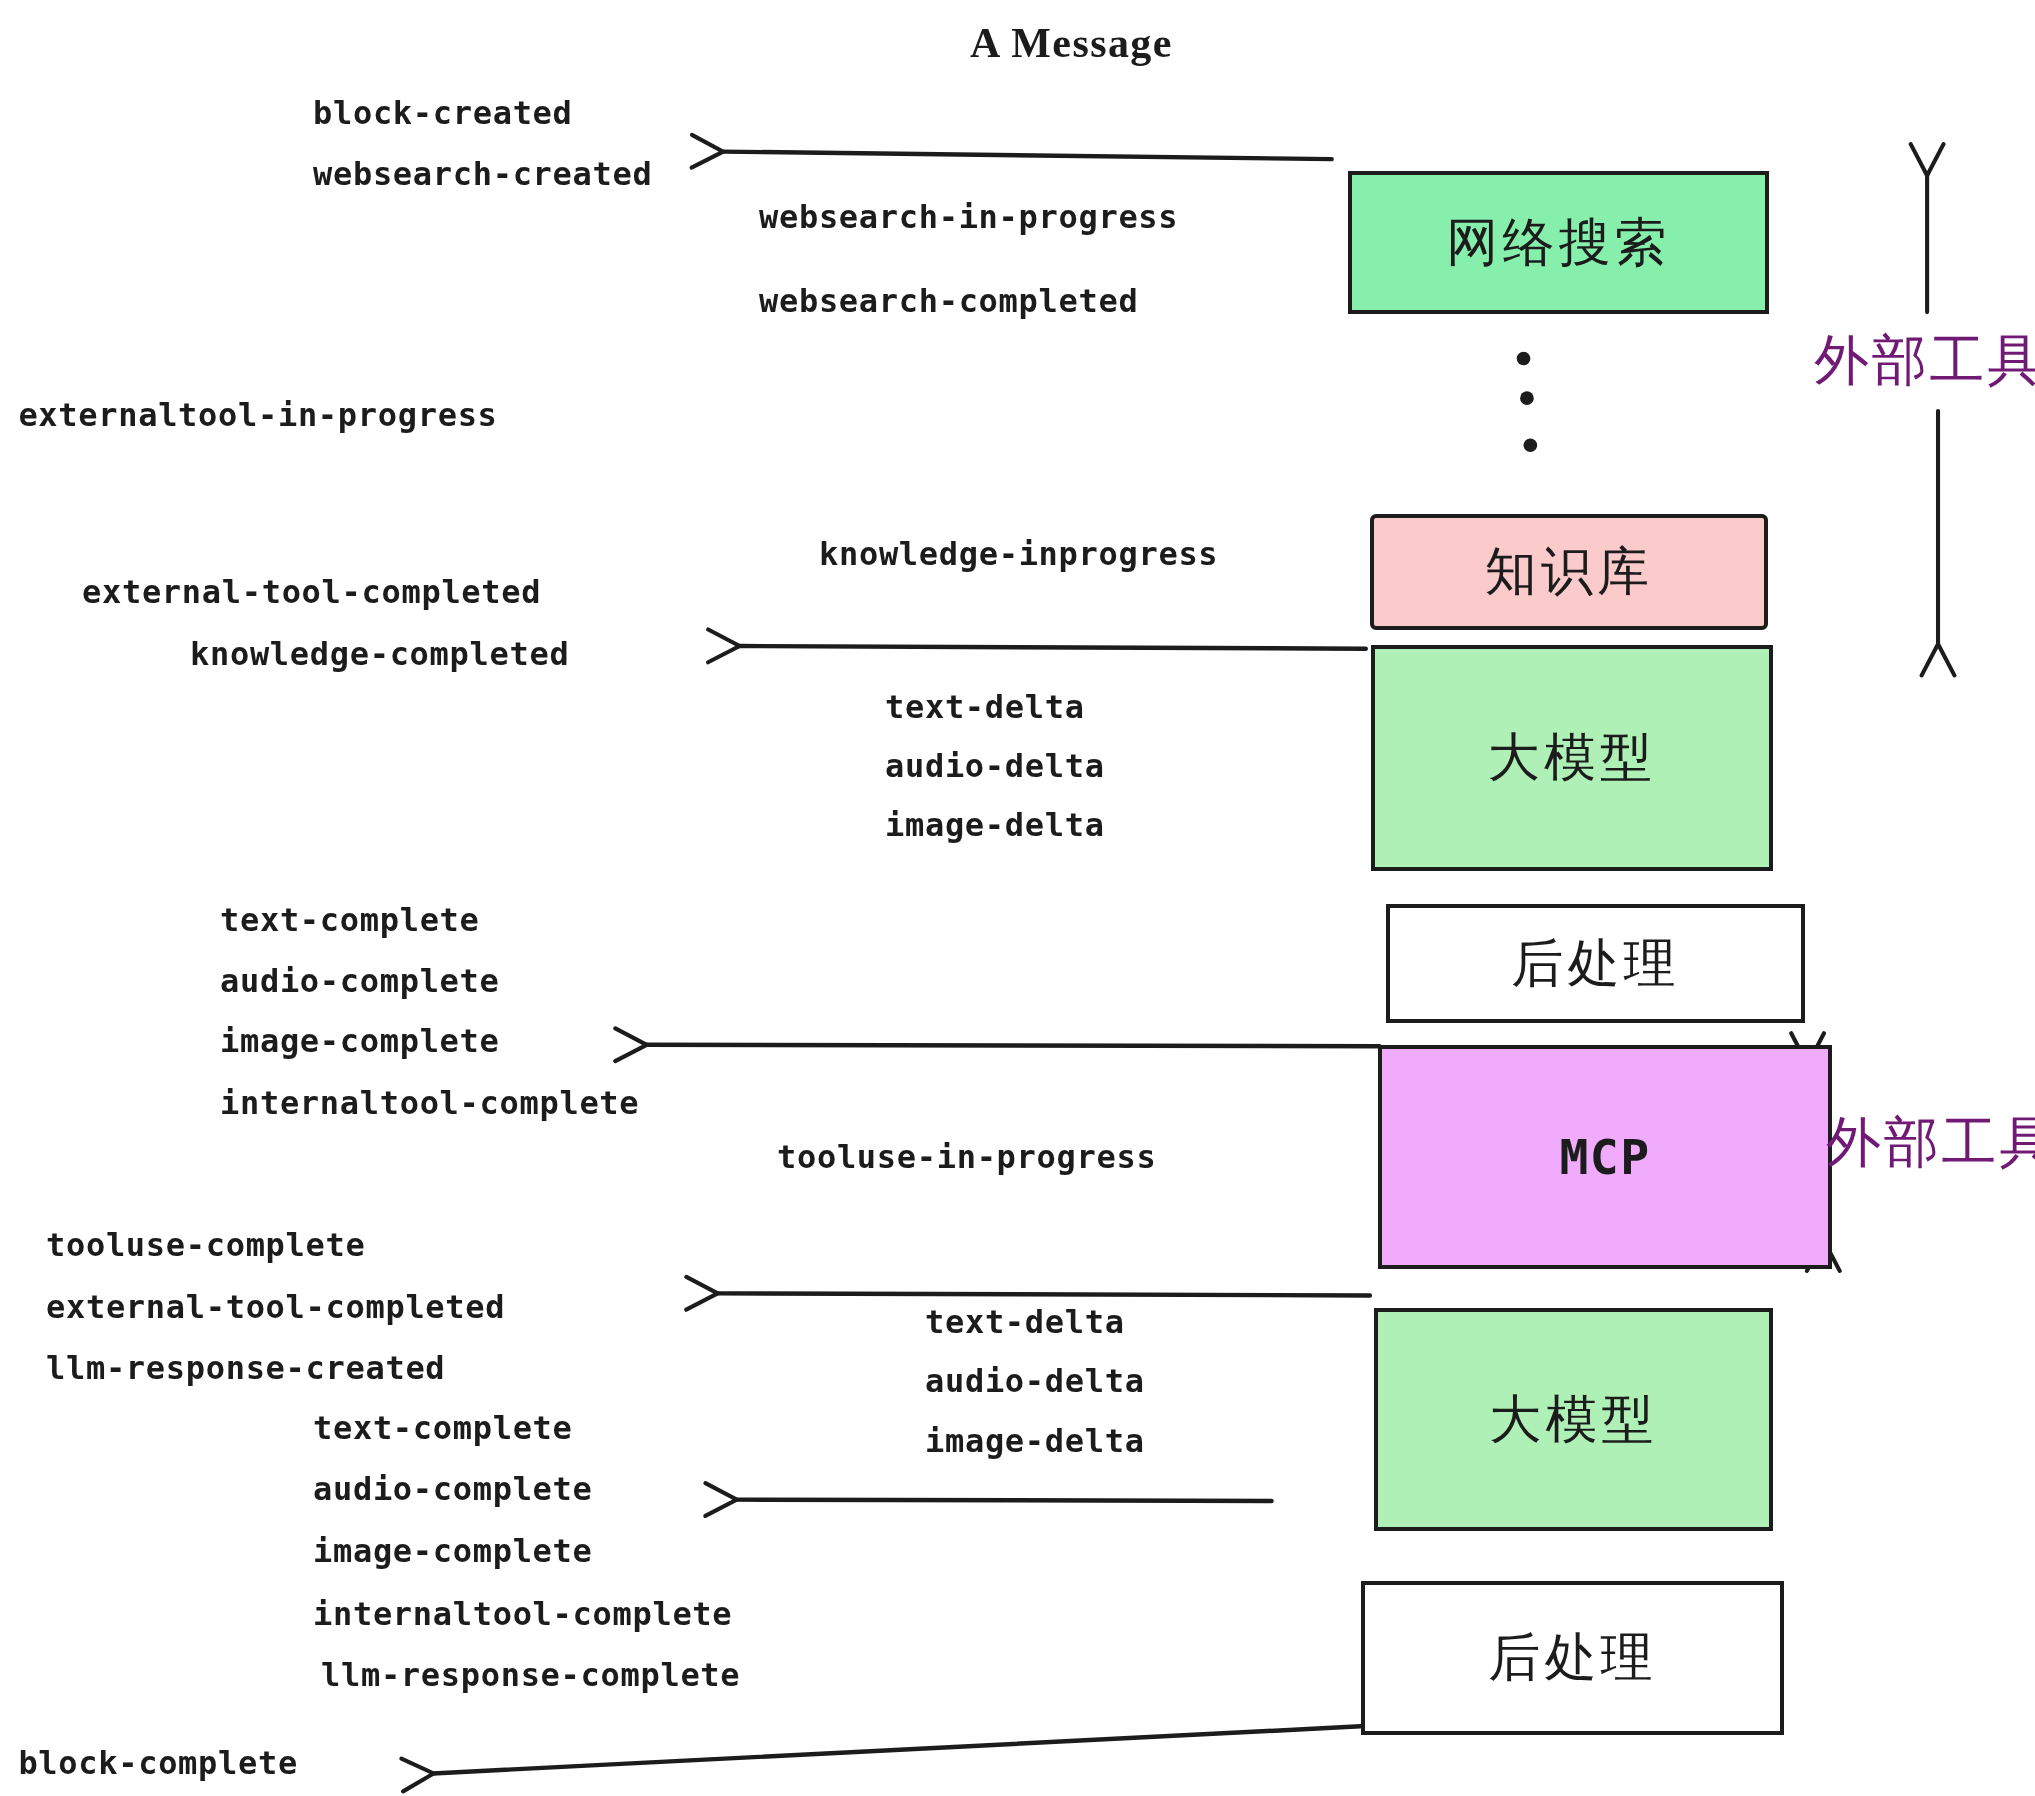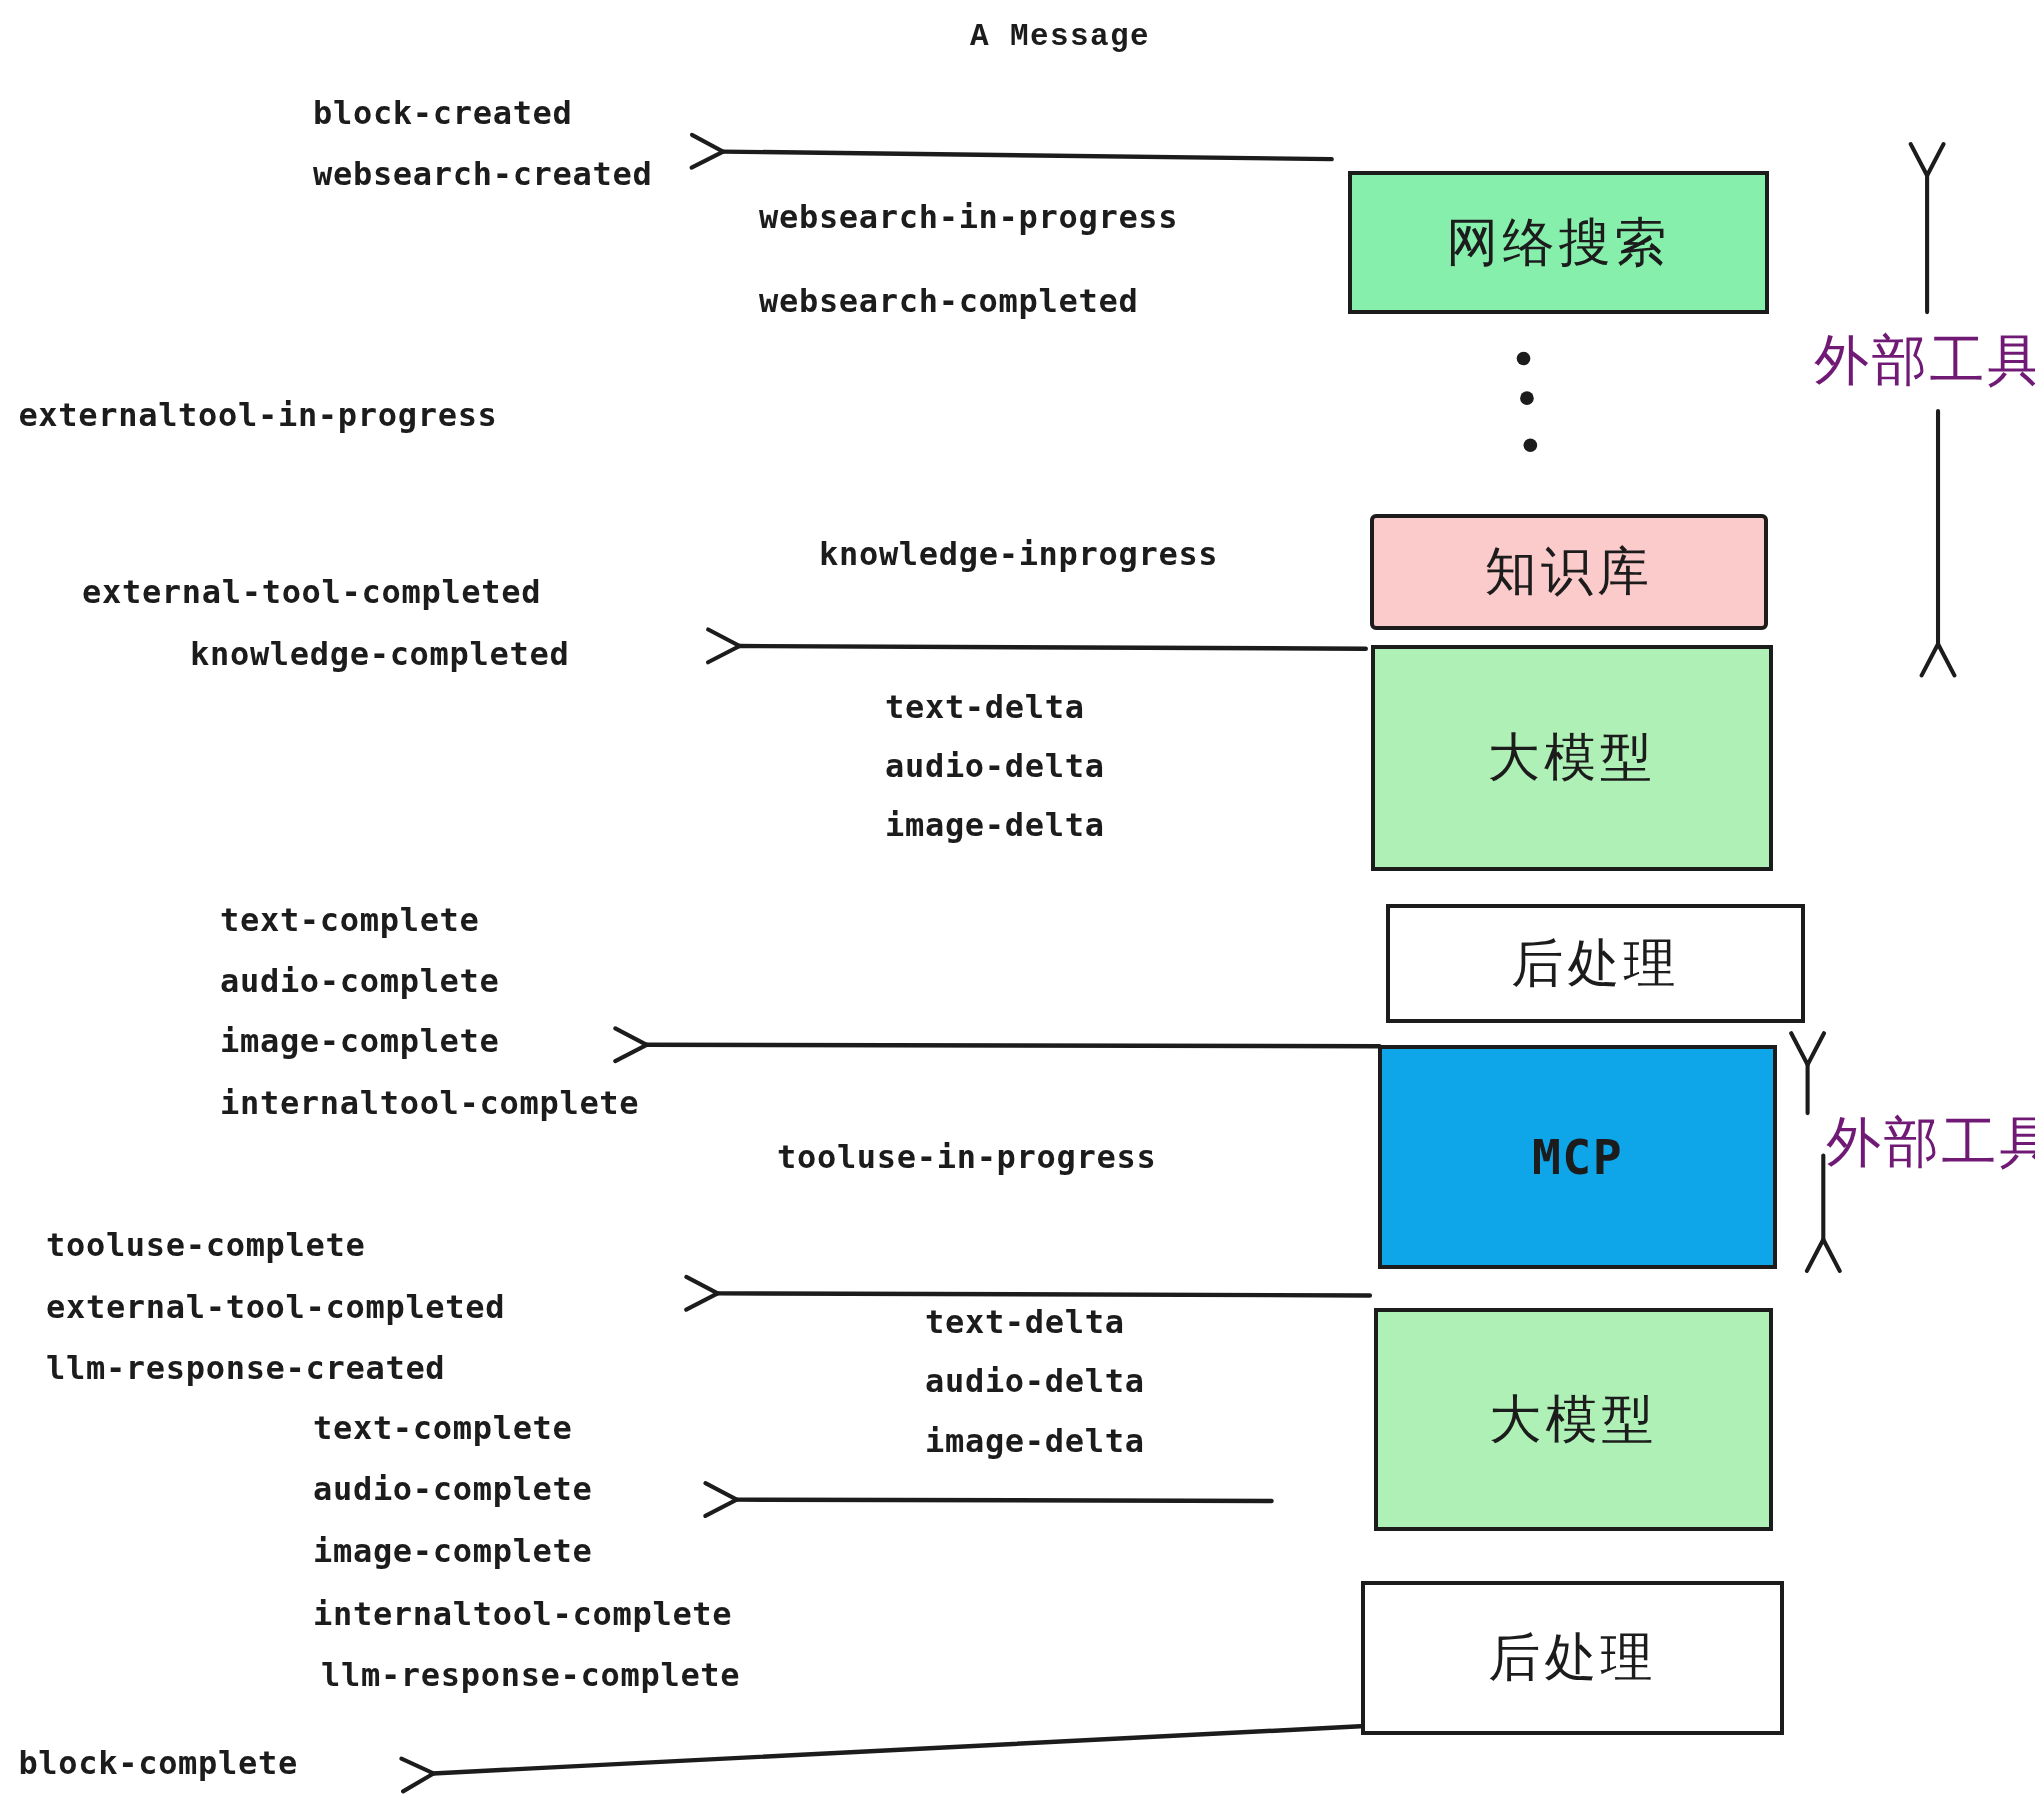--- a/index.html
+++ b/index.html
@@ -18,23 +18,23 @@
     font-weight:bold;
     font-size:32px;
     letter-spacing:0.7px;
     line-height:1;
     white-space:nowrap;
     color:#1c1c1c;
   }
   .title{
     position:absolute;
     left:970px;top:19px;
-    font-family:Liberation Mono, monospace;
+    font-family:Liberation Serif, serif;
     font-weight:bold;
-    font-size:31px;
+    font-size:42px;
     letter-spacing:1.4px;
     white-space:nowrap;
   }
   .box{
     position:absolute;
     border:4.8px solid #1c1c1c;
     box-sizing:border-box;
     display:flex;align-items:center;justify-content:center;
     font-family:"DejaVu Sans","Liberation Sans",sans-serif;
     font-weight:500;
@@ -45,21 +45,21 @@
   }
   .box.mono{
     font-family:"DejaVu Sans Mono","Liberation Mono",monospace;
     font-weight:bold;
     font-size:48px;letter-spacing:1.4px;
   }
   .box-websearch {left:1348px;top:171px;width:421px;height:143px;background:#86efac;}
   .box-knowledge {left:1370px;top:514px;width:398px;height:116px;background:#fbcaca;border-radius:6px;}
   .box-llm1      {left:1371px;top:645px;width:402px;height:226px;background:#aef0b5;}
   .box-post1     {left:1386px;top:904px;width:419px;height:119px;background:#ffffff;}
-  .box-mcp       {left:1378px;top:1045px;width:399px;height:224px;background:#0ea5e9;}
+  .box-mcp       {left:1378px;top:1045px;width:454px;height:224px;background:#f0abfc;}
   .box-llm2      {left:1374px;top:1308px;width:399px;height:223px;background:#aef0b5;}
   .box-post2     {left:1361px;top:1581px;width:423px;height:154px;background:#ffffff;}
   .side-note{
     position:absolute;
     font-family:"DejaVu Sans","Liberation Sans",sans-serif;
     font-weight:500;
     font-size:55px;
     letter-spacing:2.7px;
     white-space:nowrap;
     color:#701a75;

